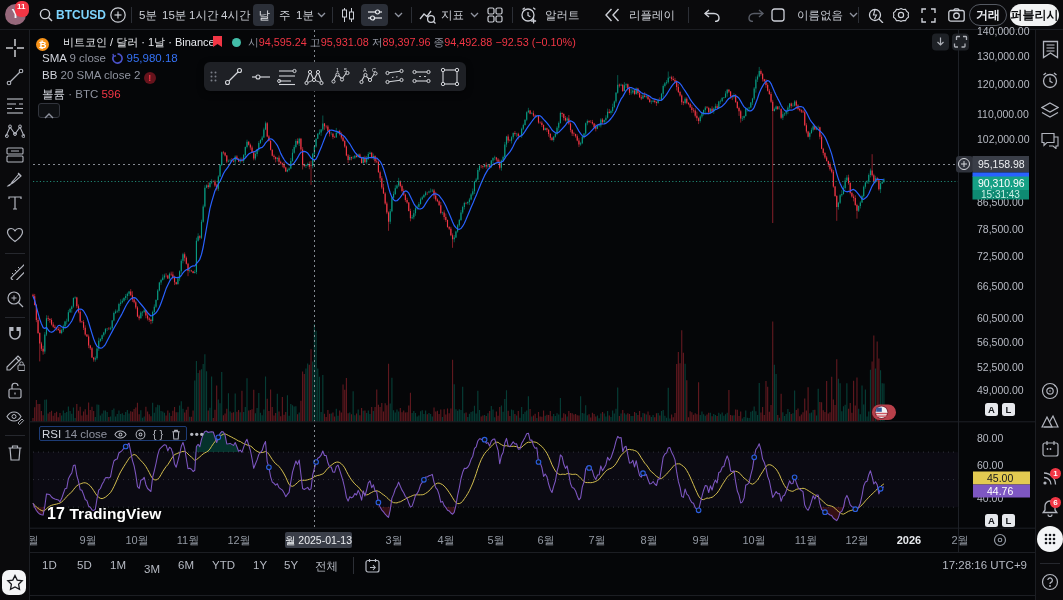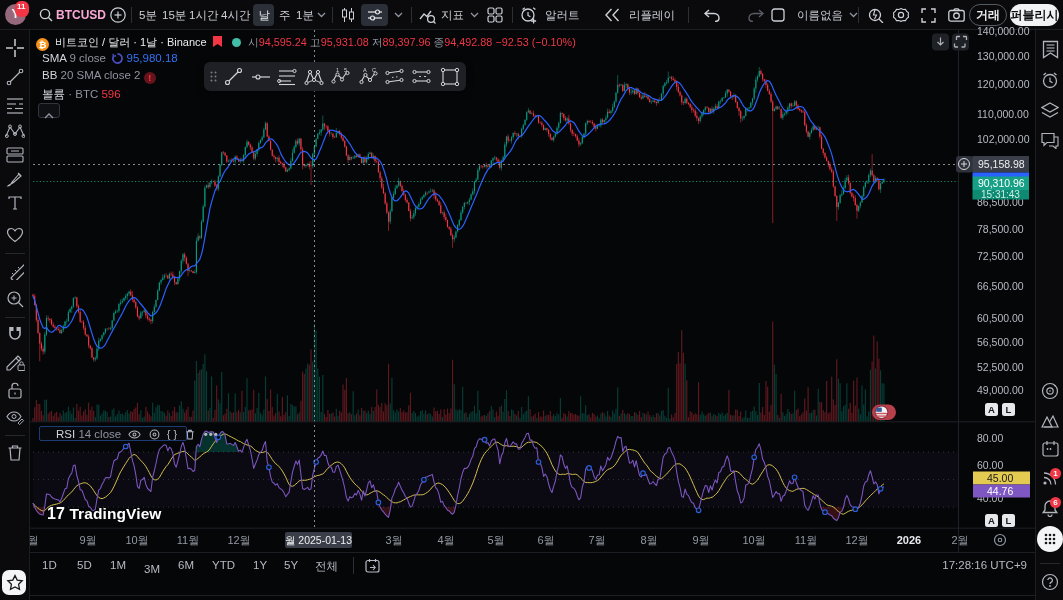--- a/index.html
+++ b/index.html
@@ -19,21 +19,21 @@
 
 <div class="abs" style="left:0;top:0;width:1063px;height:30px;background:#0a0a0c;border-bottom:1px solid #1c1e23">
 
   <div class="abs" style="left:5px;top:4px;width:21px;height:21px;border-radius:50%;background:#96687b;color:#f3f4f6;font-size:12px;font-weight:bold;text-align:center;line-height:21px">Y</div>
   <div class="abs" style="left:15px;top:1px;min-width:14px;height:16px;border-radius:6px;background:#f23645;color:#fff;font-size:8px;font-weight:bold;line-height:11.5px;padding:0 2px">11</div>
 
   <svg class="ic" style="left:39px;top:8px" width="14" height="14" viewBox="0 0 14 14">
         <circle cx="6" cy="6" r="4.6" fill="none" stroke="#cdd0d7" stroke-width="1.4"></circle>
         <line x1="9.5" y1="9.5" x2="13" y2="13" stroke="#cdd0d7" stroke-width="1.4"></line>
       </svg>
-  <div class="tbtxt" style="left:56px;font-weight:bold;font-size:12px;color:#f9a8d4">BTCUSD</div>
+  <div class="tbtxt" style="left:56px;font-weight:bold;font-size:12px;color:#7dd3fc">BTCUSD</div>
   <svg class="ic" style="left:110px;top:7px" width="16" height="16" viewBox="0 0 16 16">
         <circle cx="8" cy="8" r="7.2" fill="none" stroke="#cdd0d7" stroke-width="1.2"></circle>
         <line x1="8" y1="4.5" x2="8" y2="11.5" stroke="#cdd0d7" stroke-width="1.2"></line>
         <line x1="4.5" y1="8" x2="11.5" y2="8" stroke="#cdd0d7" stroke-width="1.2"></line>
       </svg>
   <div class="sep" style="left:131px"></div>
   <div class="tbtxt" style="left:139px">5분</div>
   <div class="tbtxt" style="left:162px">15분</div>
   <div class="tbtxt" style="left:189px">1시간</div>
   <div class="tbtxt" style="left:221px">4시간</div>
@@ -401,21 +401,21 @@
 <rect x="872" y="404.5" width="24" height="15.5" rx="7.7" fill="#b8404a"></rect>
       <circle cx="881.5" cy="412.2" r="6.8" fill="#7e2d3a"></circle>
       <circle cx="881.5" cy="412.2" r="5.8" fill="#f2f3f4"></circle>
       <rect x="876.2" y="407.6" width="5.6" height="4.2" fill="#3b5998"></rect>
       <rect x="876" y="412.8" width="11" height="1.4" fill="#cf5560"></rect>
       <rect x="876.4" y="415.4" width="10.2" height="1.4" fill="#cf5560"></rect>
 </svg>
 
 <div class="abs" style="left:36px;top:35px;height:14px;font-size:11px;color:#e8eaee;white-space:nowrap;line-height:14px">
   <span style="display:inline-block;width:13px;height:13px;border-radius:50%;background:#f7931a;color:#fff;font-size:9.5px;font-weight:bold;text-align:center;line-height:13px;vertical-align:-2px">₿</span>
-  <span style="margin-left:3px">비트코인 / 달러 · 1날 · Binance</span>
+  <span style="margin-left:11px">비트코인 / 달러 · 1날 · Binance</span>
 </div>
 <svg class="abs" style="left:212px;top:36px" width="11" height="12" viewBox="0 0 11 12">
       <path d="M1 0h9v11L5.5 8L1 11z" fill="#f23645"></path>
     </svg>
 <span class="abs" style="left:232px;top:37.5px;width:9px;height:9px;border-radius:50%;background:#42bda8"></span>
 <div class="abs" style="left:248px;top:35px;height:14px;font-size:10.8px;line-height:15px;white-space:nowrap"><span class="gray">시</span><span style="color:#f23645">94,595.24</span> <span class="gray">고</span><span style="color:#f23645">95,931.08</span> <span class="gray">저</span><span style="color:#f23645">89,397.96</span> <span class="gray">종</span><span style="color:#f23645">94,492.88</span> <span style="color:#f23645">−92.53 (−0.10%)</span></div>
 <div class="abs" style="left:42px;top:52px;font-size:11.5px;color:#d1d4dc;white-space:nowrap">SMA <span class="gray">9 close</span>&nbsp;&nbsp;<svg width="11" height="11" viewBox="0 0 12 12" style="vertical-align:-1.5px">
         <path d="M6 1a5 5 0 1 1-4.3 2.4" fill="none" stroke="#4b53cc" stroke-width="1.8"></path>
         <path d="M1 1l.8 2.6L4.4 3" fill="none" stroke="#4b53cc" stroke-width="1.5"></path>
       </svg>&nbsp;<span style="color:#3572f5">95,980.18</span></div>
@@ -500,21 +500,21 @@
       </svg>
 <svg class="ic" style="left:236px;top:5px" width="20" height="20" viewBox="0 0 20 20">
         <rect x="3" y="3" width="14" height="14" fill="none" stroke="#d2d4d9" stroke-width="1.1"></rect>
         <circle cx="3" cy="3" r="1.7" fill="#1e2025" stroke="#d2d4d9"></circle>
         <circle cx="17" cy="3" r="1.7" fill="#1e2025" stroke="#d2d4d9"></circle>
         <circle cx="3" cy="17" r="1.7" fill="#1e2025" stroke="#d2d4d9"></circle>
         <circle cx="17" cy="17" r="1.7" fill="#1e2025" stroke="#d2d4d9"></circle>
       </svg>
 </div>
 
-<div class="abs" style="left:39px;top:426px;width:148px;height:15px;border:1px solid #1d3c76;border-radius:2px;background:rgba(10,12,16,.75);font-size:11.5px;line-height:14px;white-space:nowrap;padding-left:16px;color:#d1d4dc">RSI <span class="gray">14 close</span>
+<div class="abs" style="left:39px;top:426px;width:148px;height:15px;border:1px solid #1d3c76;border-radius:2px;background:rgba(10,12,16,.75);font-size:11.5px;line-height:14px;white-space:nowrap;padding-left:2px;color:#d1d4dc">RSI <span class="gray">14 close</span>
   <svg width="13" height="9" viewBox="0 0 14 9" style="vertical-align:-1px;margin-left:4px">
         <path d="M1 4.5C2.5 1.8 4.5 0.8 7 0.8s4.5 1 6 3.7c-1.5 2.7-3.5 3.7-6 3.7s-4.5-1-6-3.7z" fill="none" stroke="#b6b9c1" stroke-width="1.1"></path>
         <circle cx="7" cy="4.5" r="1.6" fill="none" stroke="#b6b9c1" stroke-width="1.1"></circle>
       </svg>
   <svg width="11" height="11" viewBox="0 0 12 12" style="vertical-align:-2px;margin-left:4px">
         <circle cx="6" cy="6" r="4.8" fill="none" stroke="#b6b9c1" stroke-width="1.1"></circle>
         <circle cx="6" cy="6" r="1.6" fill="none" stroke="#b6b9c1" stroke-width="1.1"></circle>
       </svg>
   <span style="color:#b6b9c1;margin-left:4px;font-size:11px">{ }</span>
   <svg width="10" height="11" viewBox="0 0 10 12" style="vertical-align:-1.5px;margin-left:5px">

